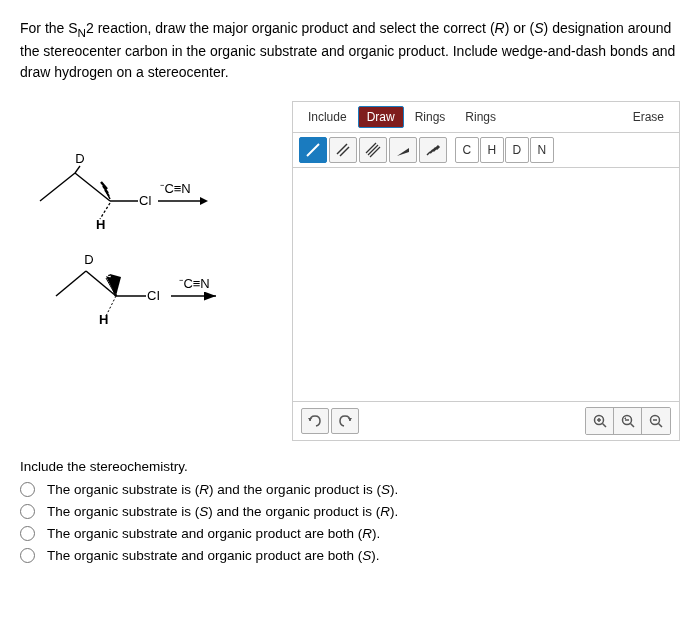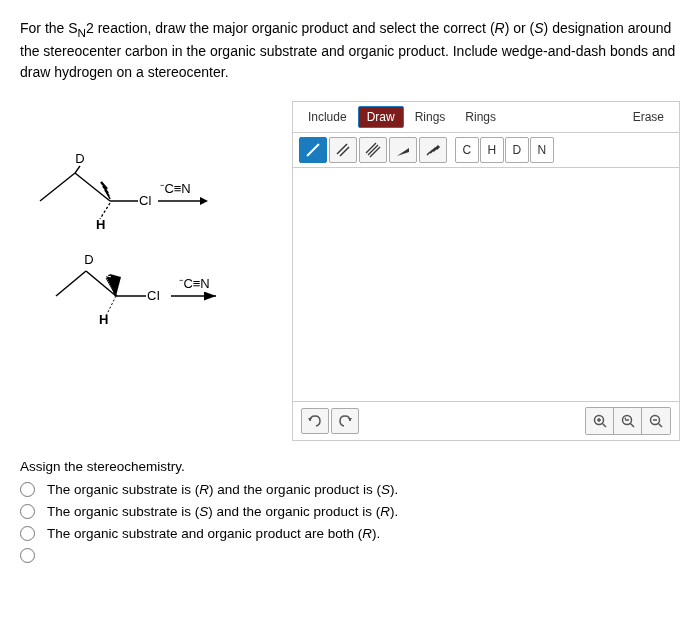--- a/index.html
+++ b/index.html
@@ -359,21 +359,21 @@
             <line x1="4" y1="6" x2="8" y2="6" stroke="#555" stroke-width="1.5"></line>
             <line x1="9.5" y1="9.5" x2="13" y2="13" stroke="#555" stroke-width="1.5"></line>
           </svg>
         </button>
       </div>
     </div>
   </div>
 </div>
 
 <div class="stereo-section">
-  <p class="stereo-title">Assign the stereochemistry.</p>
+  <p class="stereo-title">Include the stereochemistry.</p>
 
   <div class="radio-option">
     <input type="radio" name="stereo" id="opt0" style="">
     <label for="opt0">
       The organic substrate is (<em>R</em>) and the organic product is (<em>S</em>).
     </label>
   </div>
 
   <div class="radio-option">
     <input type="radio" name="stereo" id="opt2" style="">
@@ -384,14 +384,17 @@
 
   <div class="radio-option">
     <input type="radio" name="stereo" id="opt1" style="">
     <label for="opt1">
       The organic substrate and organic product are both (<em>R</em>).
     </label>
   </div>
 
   <div class="radio-option">
     <input type="radio" name="stereo" id="opt3" style="">
+    <label for="opt3">
+      The organic substrate and organic product are both (<em>S</em>).
+    </label>
   </div>
 </div>
 
 </body></html>

